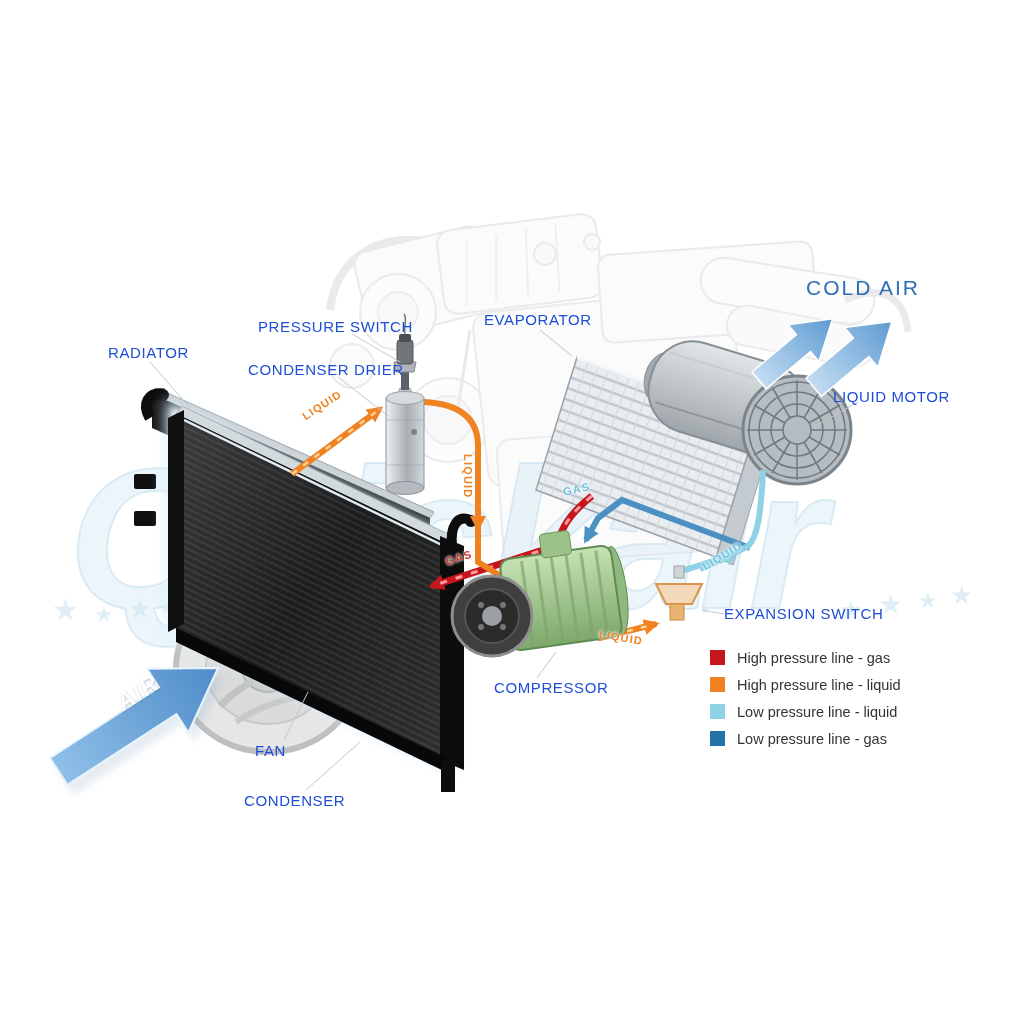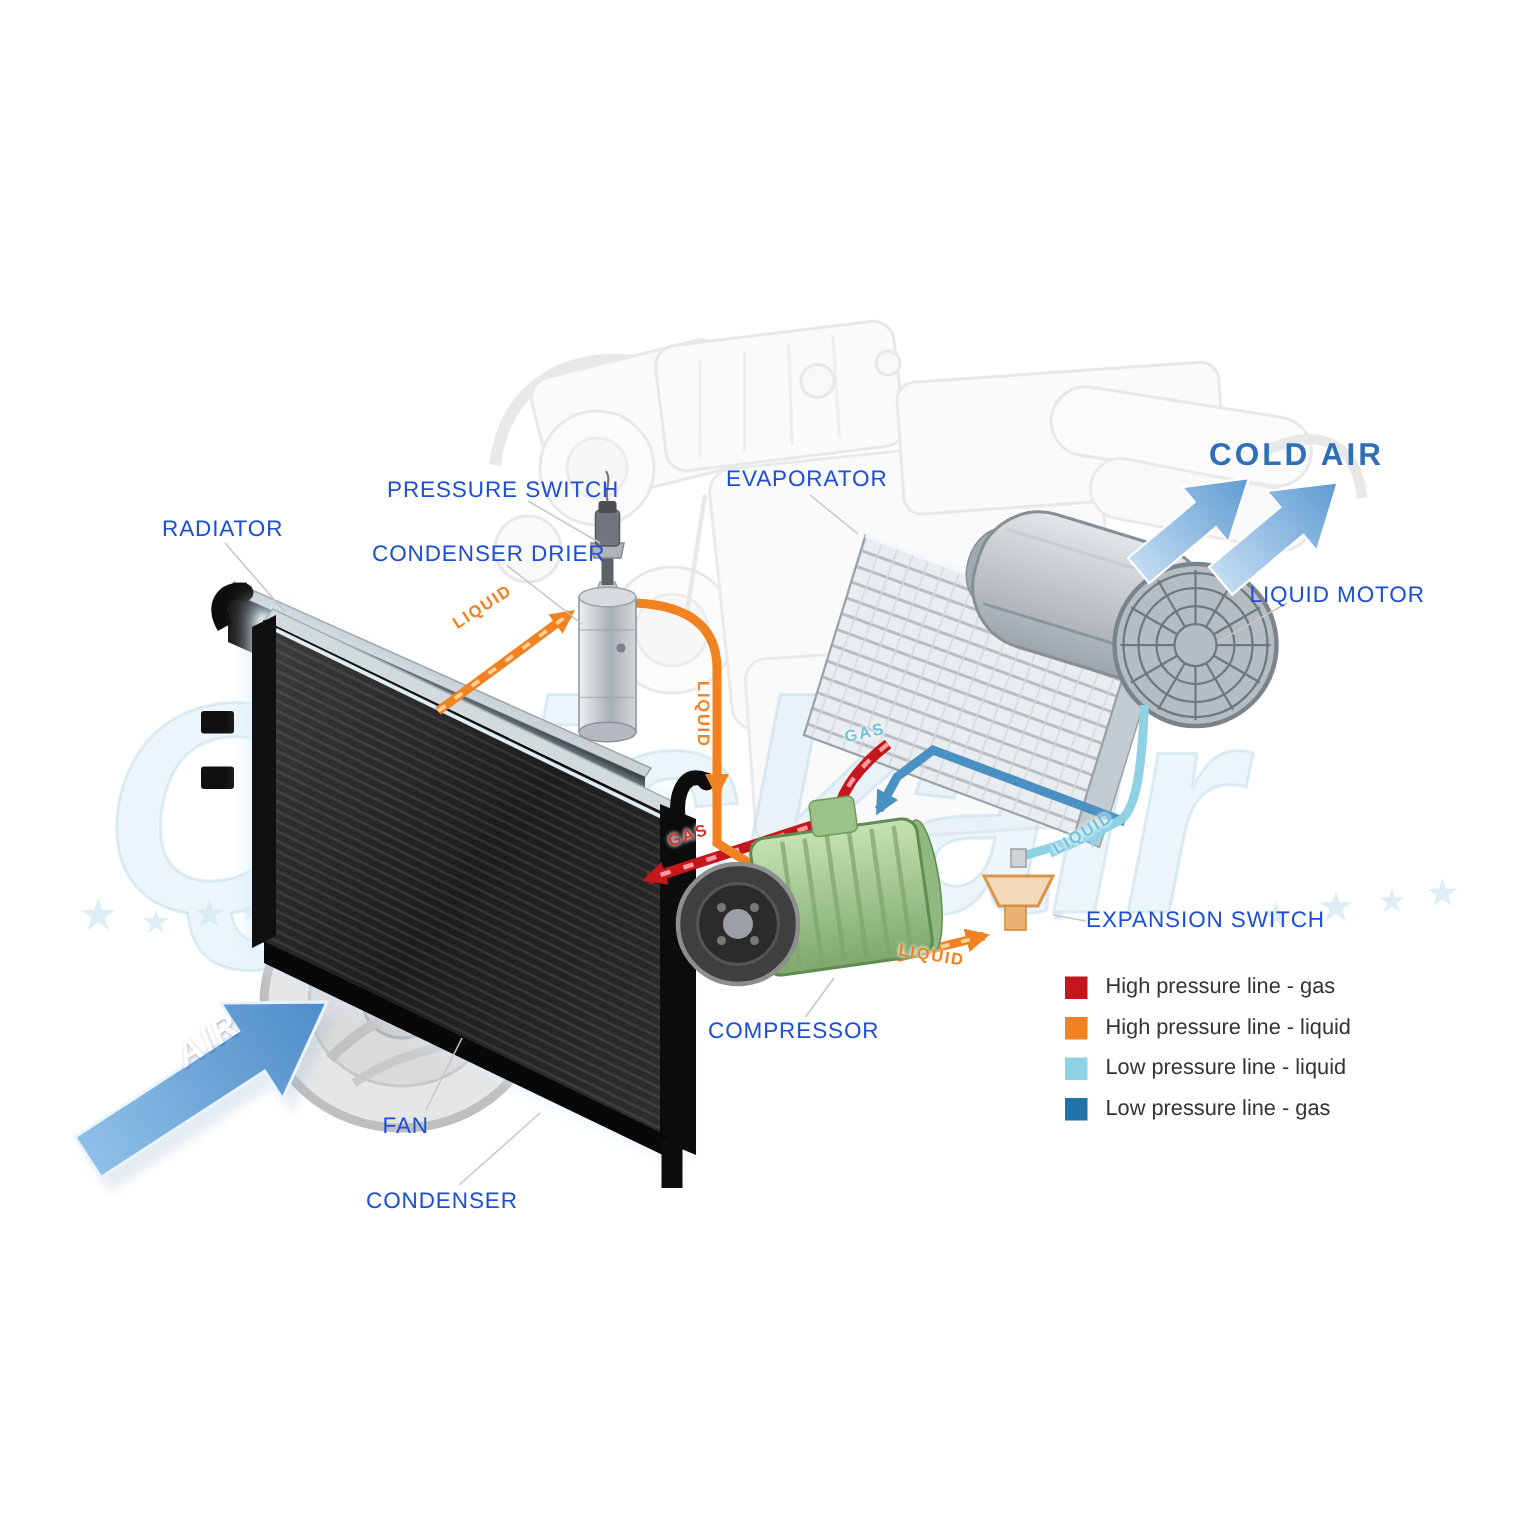--- a/index.html
+++ b/index.html
@@ -1,32 +1,32 @@
 <!DOCTYPE html>
 <html><head>
 <meta charset="utf-8">
 <style>
   html,body{margin:0;padding:0;background:#fff;}
   .stage{position:relative;width:1024px;height:1024px;overflow:hidden;background:#fff;
          font-family:"Liberation Sans",sans-serif;}
   .stage svg{position:absolute;left:0;top:0;}
   .callout{position:absolute;color:#1d4ed8;font-size:15px;letter-spacing:.6px;white-space:nowrap;}
-  .coldair{position:absolute;left:806px;top:292px;font-size:21px;font-weight:bold;
+  .coldair{position:absolute;left:806px;top:276px;font-size:21px;font-weight:normal;
            color:#2e6fb6;letter-spacing:2px;white-space:nowrap;}
   .airlbl{position:absolute;left:112px;top:694px;font-size:23px;font-weight:bold;font-style:italic;
           color:#ffffff;letter-spacing:2px;transform:rotate(-33deg);transform-origin:left top;
           text-shadow:0 1px 2px rgba(10,40,90,.35);white-space:nowrap;}
   .pipelbl{position:absolute;font-size:11px;font-weight:bold;letter-spacing:1.2px;
            white-space:nowrap;transform-origin:left top;text-shadow:0 0 3px #fff,0 0 3px #fff;}
   .c-orange{color:#f08222}.c-red{color:#d0342c}.c-lblue{color:#6fc3de}
   .rot-m33{transform:rotate(-33deg)}.rot-m18{transform:rotate(-18deg)}
   .rot-m12{transform:rotate(-12deg)}.rot-m31{transform:rotate(-31deg)}.rot-p9{transform:rotate(9deg)}
   .vert{writing-mode:vertical-rl;}
   .legend{position:absolute;left:710px;top:650px;}
-  .legend-row{display:flex;align-items:center;margin-bottom:11px;font-size:14.5px;color:#333;white-space:nowrap;}
+  .legend-row{display:flex;align-items:flex-start;margin-bottom:11px;font-size:14.5px;color:#333;white-space:nowrap;}
   .sw{width:15px;height:15px;margin-right:12px;display:inline-block;flex:0 0 15px;}
   .wm{font-family:"Liberation Sans",sans-serif;font-style:italic;font-weight:bold;font-size:200px;
       fill:#cfe6f2;fill-opacity:.40;stroke:#b7d9ea;stroke-opacity:.45;stroke-width:2px;letter-spacing:-6px;}
   .star{fill:#cfe6f2;opacity:.65;}
 </style>
 </head>
 <body>
 
 <div class="stage">
 
@@ -277,21 +277,21 @@
     <line x1="306" y1="790" x2="360" y2="742"></line>
   </g>
 </svg>
 
 <div class="callout" style="left:108px;top:344px">RADIATOR</div>
 <div class="callout" style="left:258px;top:318px">PRESSURE SWITCH</div>
 <div class="callout" style="left:248px;top:361px">CONDENSER DRIER</div>
 <div class="callout" style="left:484px;top:311px">EVAPORATOR</div>
 <div class="callout" style="left:833px;top:388px">LIQUID MOTOR</div>
 <div class="callout" style="left:724px;top:605px">EXPANSION SWITCH</div>
-<div class="callout" style="left:472px;top:679px">COMPRESSOR</div>
+<div class="callout" style="left:494px;top:679px">COMPRESSOR</div>
 <div class="callout" style="left:255px;top:742px">FAN</div>
 <div class="callout" style="left:244px;top:792px">CONDENSER</div>
 <div class="coldair">COLD AIR</div>
 <div class="airlbl">AIR</div>
 
 <div class="pipelbl c-orange rot-m33" style="left:300px;top:412px">LIQUID</div>
 <div class="pipelbl c-orange vert" style="left:462px;top:454px">LIQUID</div>
 <div class="pipelbl c-lblue rot-m12" style="left:562px;top:486px">GAS</div>
 <div class="pipelbl c-red rot-m18" style="left:444px;top:556px">GAS</div>
 <div class="pipelbl c-lblue rot-m31" style="left:700px;top:562px">LIQUID</div>

